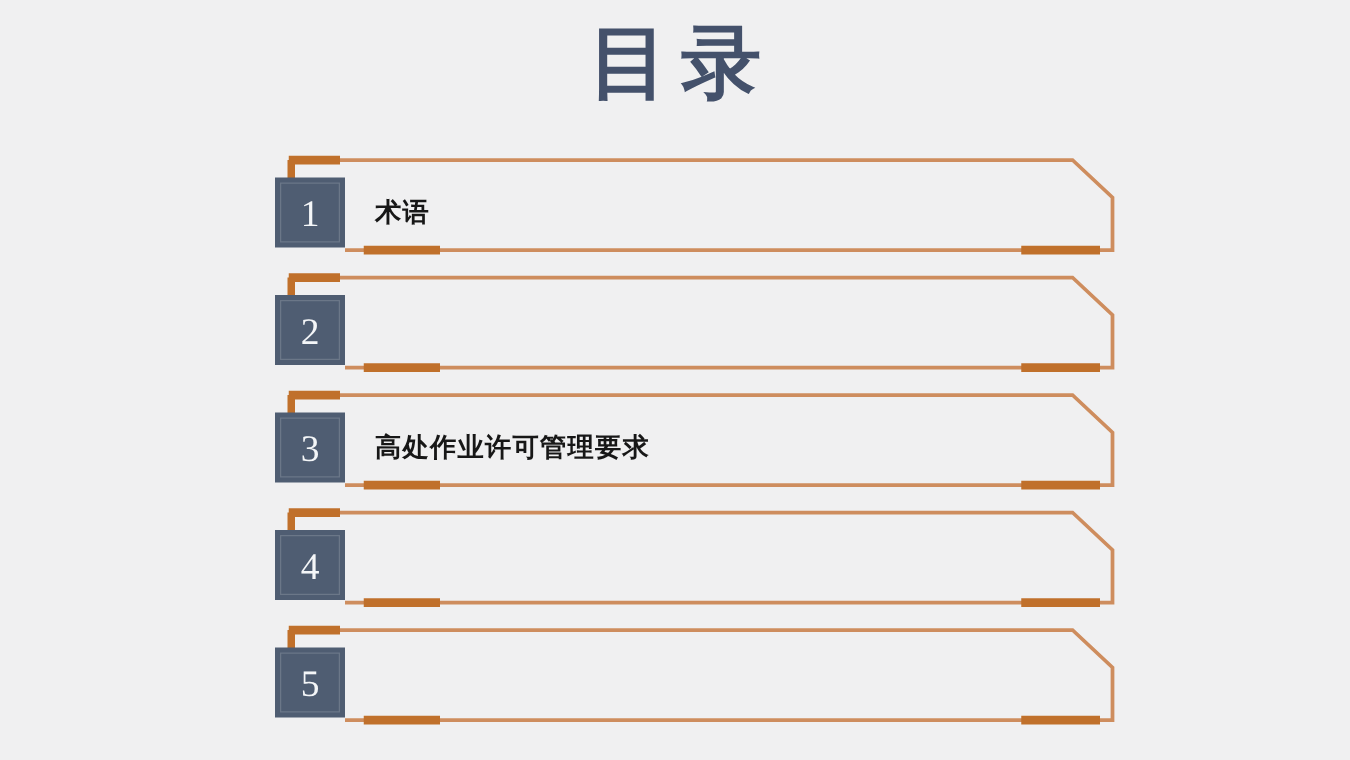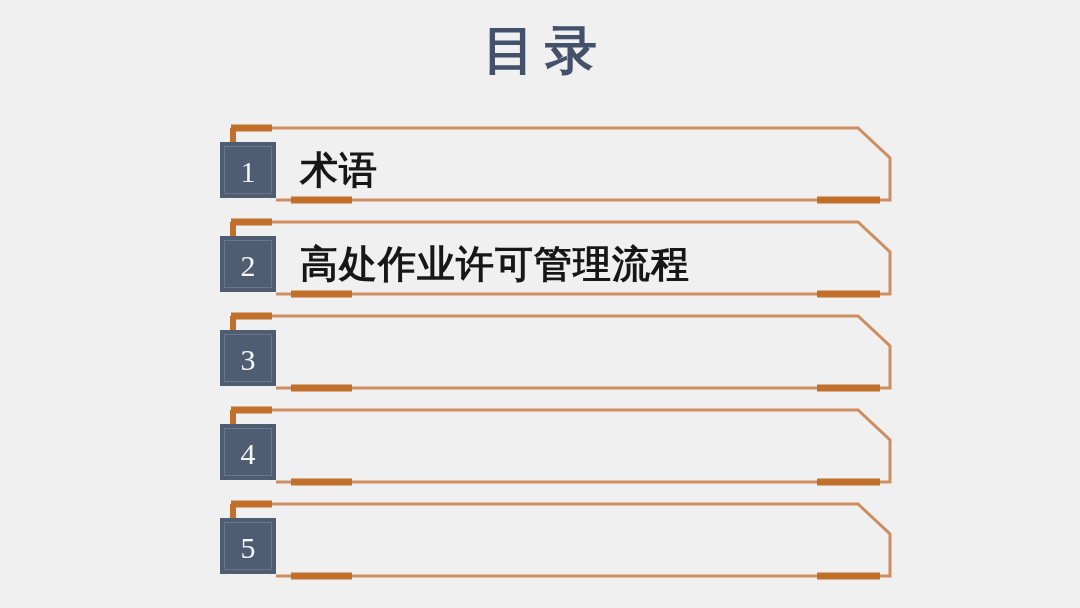--- a/index.html
+++ b/index.html
@@ -24,21 +24,21 @@
     background: #f0f0f1;
   }
 
   
   #page-title {
     position: absolute;
     left: 0;
     top: 20px;
     width: 1080px;
     text-align: center;
-    font-size: 52px;
+    font-size: 64px;
     line-height: 62px;
     letter-spacing: 10px;
     font-weight: 700;
     color: #44516b;
     font-family: "Liberation Serif", "DejaVu Serif", serif;
     text-indent: 10px;
   }
 
   
   .toc-row {
@@ -93,21 +93,21 @@
   }
 
   
   .entry-title {
     position: absolute;
     left: 300px;
     top: 30px;
     height: 56px;
     display: flex;
     align-items: center;
-    font-size: 38px;
+    font-size: 21px;
     font-weight: 700;
     color: #171717;
     letter-spacing: 1px;
     white-space: nowrap;
     font-family: "Liberation Serif", "DejaVu Serif", serif;
   }
 </style>
 </head>
 <body>
 
@@ -133,33 +133,33 @@
         <svg class="row-frame" viewBox="0 0 1080 94" width="1080" height="94">
           <path d="M 233 46 L 233 16 L 858 16 L 890 46 L 890 88 L 276 88" fill="none" stroke="#ce8d5e" stroke-width="3"></path>
           <path d="M 233 46 L 233 16" stroke="#c0702b" stroke-width="6" fill="none"></path>
           <path d="M 231 16 L 272 16" stroke="#c0702b" stroke-width="7" fill="none"></path>
           <path d="M 291 88 L 352 88" stroke="#c0702b" stroke-width="7" fill="none"></path>
           <path d="M 817 88 L 880 88" stroke="#c0702b" stroke-width="7" fill="none"></path>
         </svg>
         <div class="num-box">
           <div class="num-label">2</div>
         </div>
-        <div class="entry-title">高处作业许可管理流程</div>
       </div>
       <div class="toc-row" style="top: 300px;">
         <svg class="row-frame" viewBox="0 0 1080 94" width="1080" height="94">
           <path d="M 233 46 L 233 16 L 858 16 L 890 46 L 890 88 L 276 88" fill="none" stroke="#ce8d5e" stroke-width="3"></path>
           <path d="M 233 46 L 233 16" stroke="#c0702b" stroke-width="6" fill="none"></path>
           <path d="M 231 16 L 272 16" stroke="#c0702b" stroke-width="7" fill="none"></path>
           <path d="M 291 88 L 352 88" stroke="#c0702b" stroke-width="7" fill="none"></path>
           <path d="M 817 88 L 880 88" stroke="#c0702b" stroke-width="7" fill="none"></path>
         </svg>
         <div class="num-box">
           <div class="num-label">3</div>
         </div>
+        <div class="entry-title">高处作业许可管理要求</div>
       </div>
       <div class="toc-row" style="top: 394px;">
         <svg class="row-frame" viewBox="0 0 1080 94" width="1080" height="94">
           <path d="M 233 46 L 233 16 L 858 16 L 890 46 L 890 88 L 276 88" fill="none" stroke="#ce8d5e" stroke-width="3"></path>
           <path d="M 233 46 L 233 16" stroke="#c0702b" stroke-width="6" fill="none"></path>
           <path d="M 231 16 L 272 16" stroke="#c0702b" stroke-width="7" fill="none"></path>
           <path d="M 291 88 L 352 88" stroke="#c0702b" stroke-width="7" fill="none"></path>
           <path d="M 817 88 L 880 88" stroke="#c0702b" stroke-width="7" fill="none"></path>
         </svg>
         <div class="num-box">

